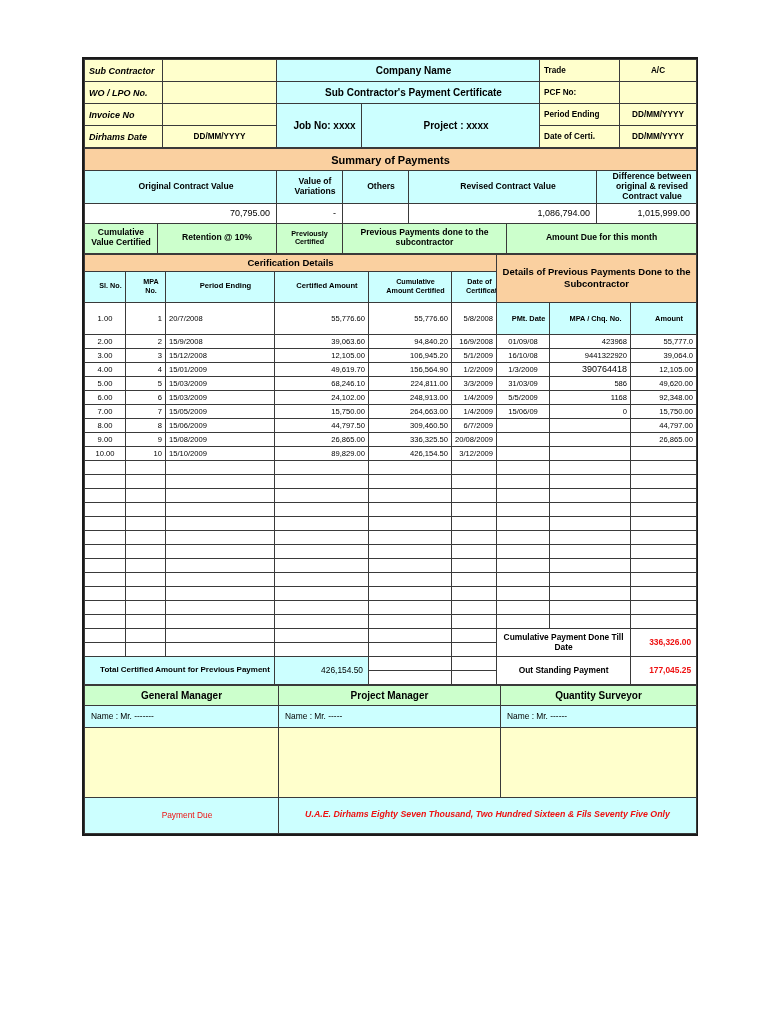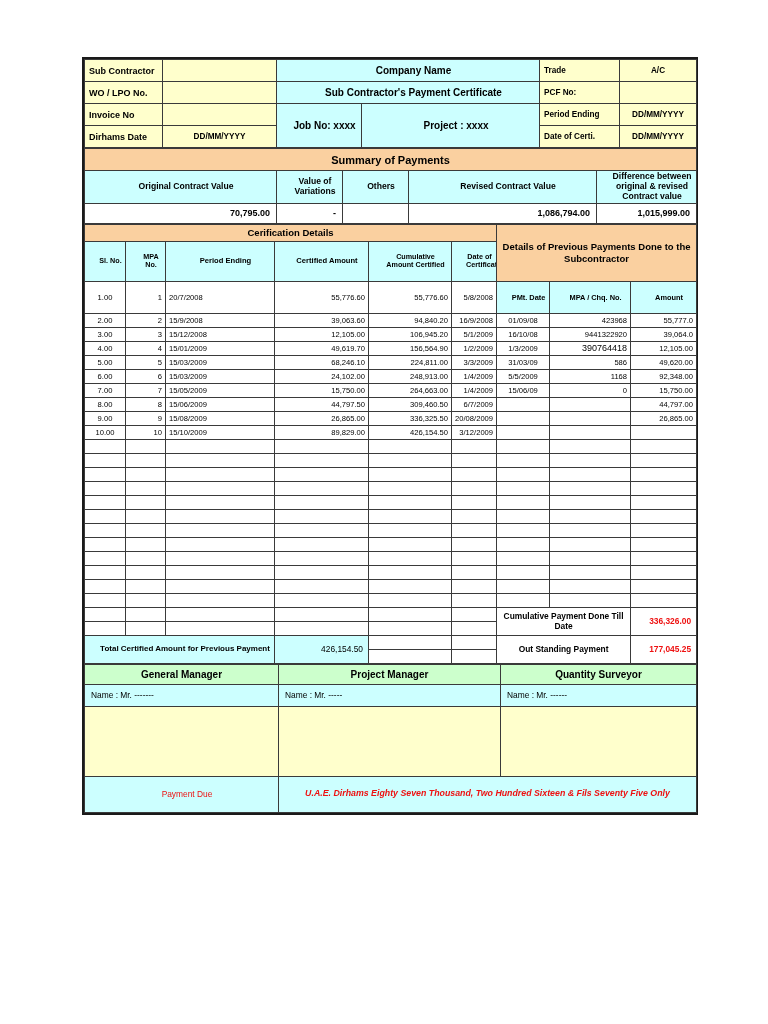--- a/index.html
+++ b/index.html
@@ -37,36 +37,36 @@
   .cream{background:#ffffcc;}
   .cyan{background:#ccffff;padding-left:14px;}
   .orange{background:#fad0a0;}
   .green{background:#ccffcc;}
   .white{background:#ffffff;}
   .red{color:#ee1111;}
   .ital{font-style:italic;}
 
   
   .t-head td{height:22px;}
-  .t-head .lbl{font-size:9px;font-weight:bold;padding-left:4px;}
+  .t-head .lbl{font-size:9px;font-weight:bold;padding-left:4px;font-style:italic;}
   .t-head .big{font-size:10px;font-weight:bold;}
   .t-head .mid{font-size:10px;font-weight:bold;}
   .t-head .sm{font-size:8.2px;font-weight:bold;padding-left:4px;}
   .t-head .val{font-size:8.2px;font-weight:bold;text-align:center;}
 
   
   .t-sum .title{font-size:11px;font-weight:bold;text-align:center;height:22px;}
   .t-sum .hd{font-size:8.6px;font-weight:bold;text-align:center;height:32px;white-space:normal;line-height:1.15;}
   .t-sum .hdsm{font-size:7.2px;font-weight:bold;text-align:center;white-space:normal;line-height:1.15;}
-  .t-sum .num{font-size:9px;font-weight:bold;text-align:right;height:20px;padding-right:6px;}
+  .t-sum .num{font-size:9px;font-weight:normal;text-align:right;height:20px;padding-right:6px;}
   .t-sum .hd2{font-size:8.6px;font-weight:bold;text-align:center;height:30px;white-space:normal;line-height:1.15;}
 
   
   .t-cert .secthead{font-size:9.5px;font-weight:bold;text-align:center;height:17px;}
-  .t-cert .colhd{font-size:7.2px;font-weight:bold;text-align:center;height:40px;white-space:normal;line-height:1.15;}
+  .t-cert .colhd{font-size:7.2px;font-weight:bold;text-align:center;height:31px;white-space:normal;line-height:1.15;}
   .t-cert .colhd.big{font-size:7.6px;}
   .t-cert .rowcell{height:14px;font-size:7.6px;}
   .t-cert .pcolhd{font-size:7.4px;font-weight:bold;text-align:center;height:32px;}
   .t-cert .pbig{font-size:9.5px;font-weight:bold;text-align:center;white-space:normal;line-height:1.25;}
   .t-cert .empty{height:14px;}
 
   
   .t-cert .totlbl{font-size:8.4px;font-weight:bold;text-align:center;white-space:normal;line-height:1.2;}
   .t-cert .totnum{font-size:8.4px;font-weight:bold;text-align:right;padding-right:5px;}
   .t-cert .tcert{font-size:8px;font-weight:bold;text-align:center;white-space:normal;line-height:1.2;}
@@ -144,20 +144,27 @@
       <td class="cyan hd">Others</td>
       <td class="cyan hd" colspan="2">Revised Contract Value</td>
       <td class="cyan hd">Difference between original &amp; revised Contract value</td>
     </tr>
     <tr>
       <td class="white num" colspan="2">70,795.00</td>
       <td class="white num c">-</td>
       <td class="white num"></td>
       <td class="white num" colspan="2">1,086,794.00</td>
       <td class="white num">1,015,999.00</td>
+    </tr>
+    <tr>
+      <td class="green hd2">Cumulative Value Certified</td>
+      <td class="green hd2">Retention @ 10%</td>
+      <td class="green hdsm">Previously Certified</td>
+      <td class="green hd2" colspan="2">Previous Payments done to the subcontractor</td>
+      <td class="green hd2" colspan="2">Amount Due for this month</td>
     </tr>
   </tbody>
     </table>
 
   <table class="t-cert">
     <colgroup>
       <col style="width:41px">
         <col style="width:40px">
         <col style="width:109px">
       <col style="width:94px">

